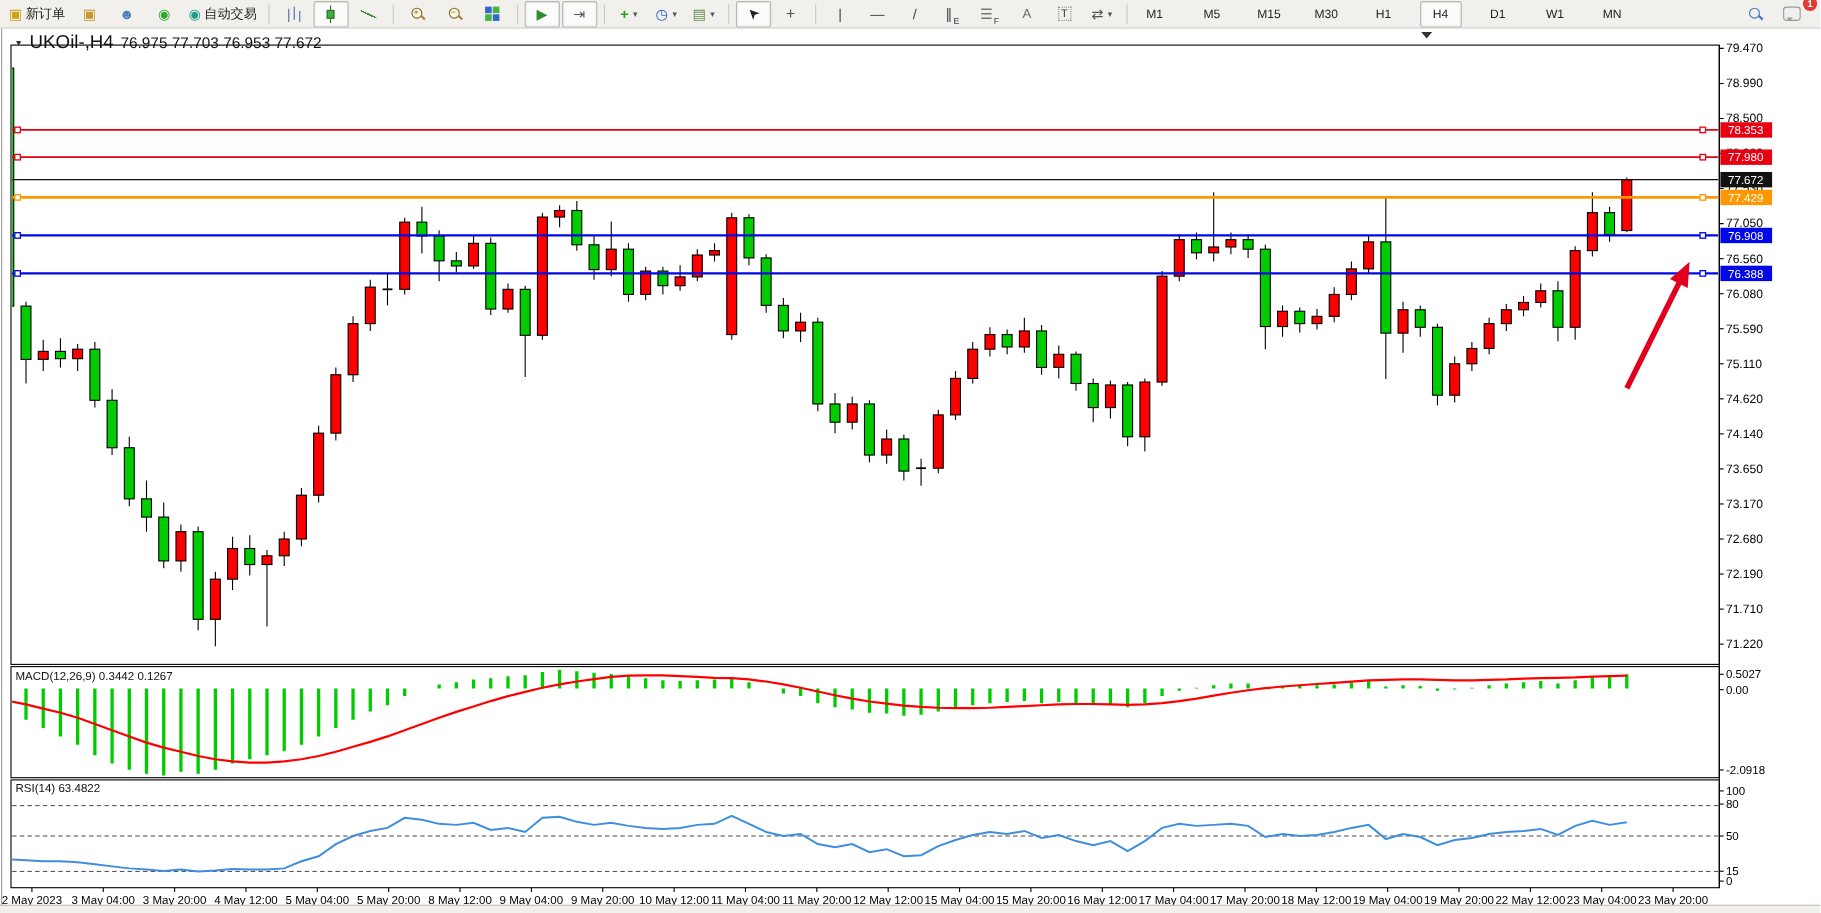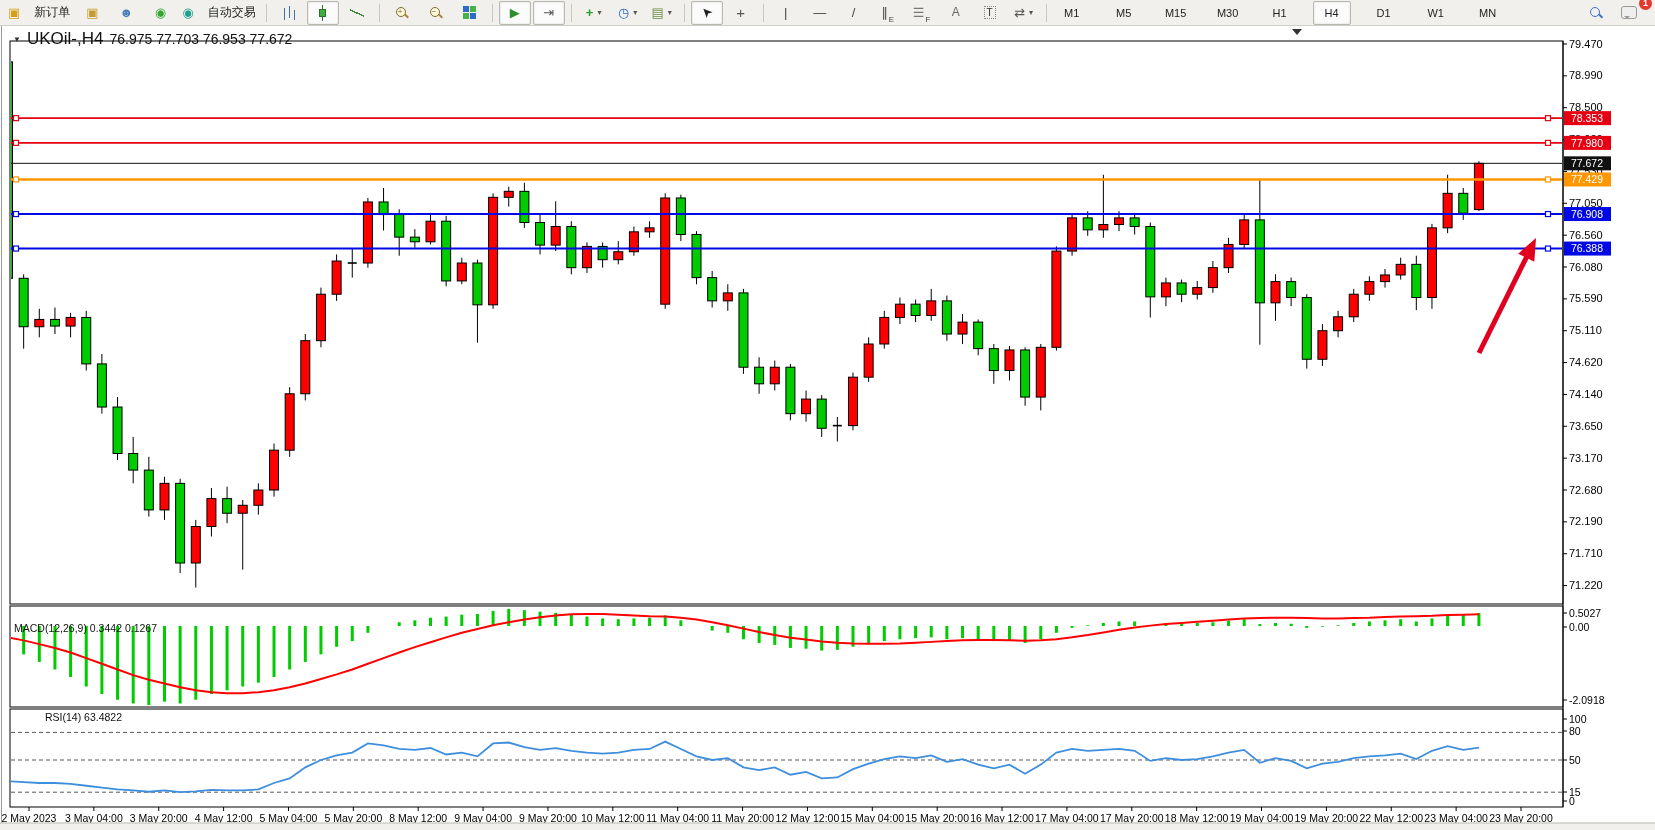--- a/index.html
+++ b/index.html
@@ -6,21 +6,21 @@
     font-family:"Liberation Sans","DejaVu Sans",sans-serif;}
   #app{position:relative;width:1655px;height:830px;background:#fff;}
   
   #toolbar{position:absolute;left:0;top:0;width:1655px;height:26px;background:#f1f0ec;
     border-bottom:1px solid #cfcdc8;display:flex;align-items:center;padding:0 4px;box-sizing:border-box;gap:2px;}
   .tb-btn{height:22px;min-width:24px;display:flex;align-items:center;justify-content:center;
     font-size:12px;color:#333;border:1px solid transparent;border-radius:2px;padding:0 3px;gap:3px;white-space:nowrap;}
   .tb-btn.pressed{background:#fbfbfb;border:1px solid #b9b7b2;box-shadow:inset 0 0 2px #d8d6d2;}
   .tb-sep{width:1px;height:18px;background:#c9c7c2;margin:0 4px;}
   .gi{font-size:13px;line-height:13px;}
-  .lbl{font-size:12px;color:#222;margin-left:11px;}
+  .lbl{font-size:12px;color:#222;}
   .tf{font-size:11px;padding:0 6px;color:#222;}
   .sub{font-size:8px;color:#444;margin-left:-2px;align-self:flex-end;}
   .boxT{border:1px dotted #888;padding:0 2px;font-size:10px;}
   .caret{font-size:8px;color:#555;margin-left:1px;}
   
   .ic-candle{position:relative;width:9px;height:16px;}
   .ic-candle:before{content:"";position:absolute;left:4px;top:0;width:1px;height:16px;background:#2c6e2c;}
   .ic-candle:after{content:"";position:absolute;left:1px;top:4px;width:7px;height:8px;background:#3fae3f;border:1px solid #2c6e2c;box-sizing:border-box;}
   .ic-bars{width:12px;height:14px;background:
      linear-gradient(#4a6fa5,#4a6fa5) 1px 2px/1px 12px no-repeat,
@@ -635,16 +635,16 @@
         <polygon points="1292,3 1302,3 1297,9" fill="#333"></polygon>
         <rect x="0" y="797" width="1655" height="7" fill="#f1f0ec"></rect>
         <line x1="0" y1="797" x2="1655" y2="797" stroke="#b9b7b2"></line>
       </svg></div>
 
   <div id="chartTitle">
     <span class="tri">▼</span>
     <span style="font-size:17px">UKOil-,H4</span>
     <span style="font-size:14px">76.975 77.703 76.953 77.672</span>
   </div>
-  <div class="paneLabel" style="left:14px;top:622px;">MACD(12,26,9) 0.3442 0.1267</div>
-  <div class="paneLabel" style="left:14px;top:711px;margin-left:31px;">RSI(14) 63.4822</div>
+  <div class="paneLabel" style="left:14px;top:609px;">MACD(12,26,9) 0.3442 0.1267</div>
+  <div class="paneLabel" style="left:14px;top:711px;">RSI(14) 63.4822</div>
 
 </div>
 
 </body></html>

